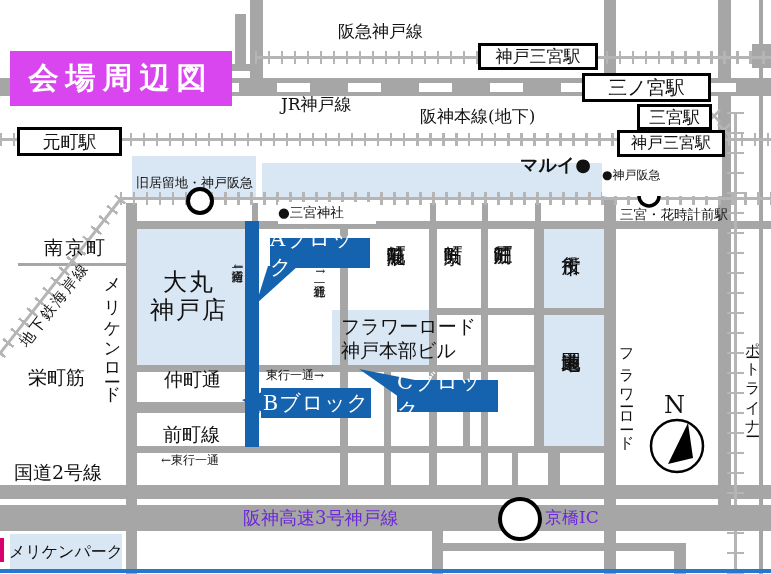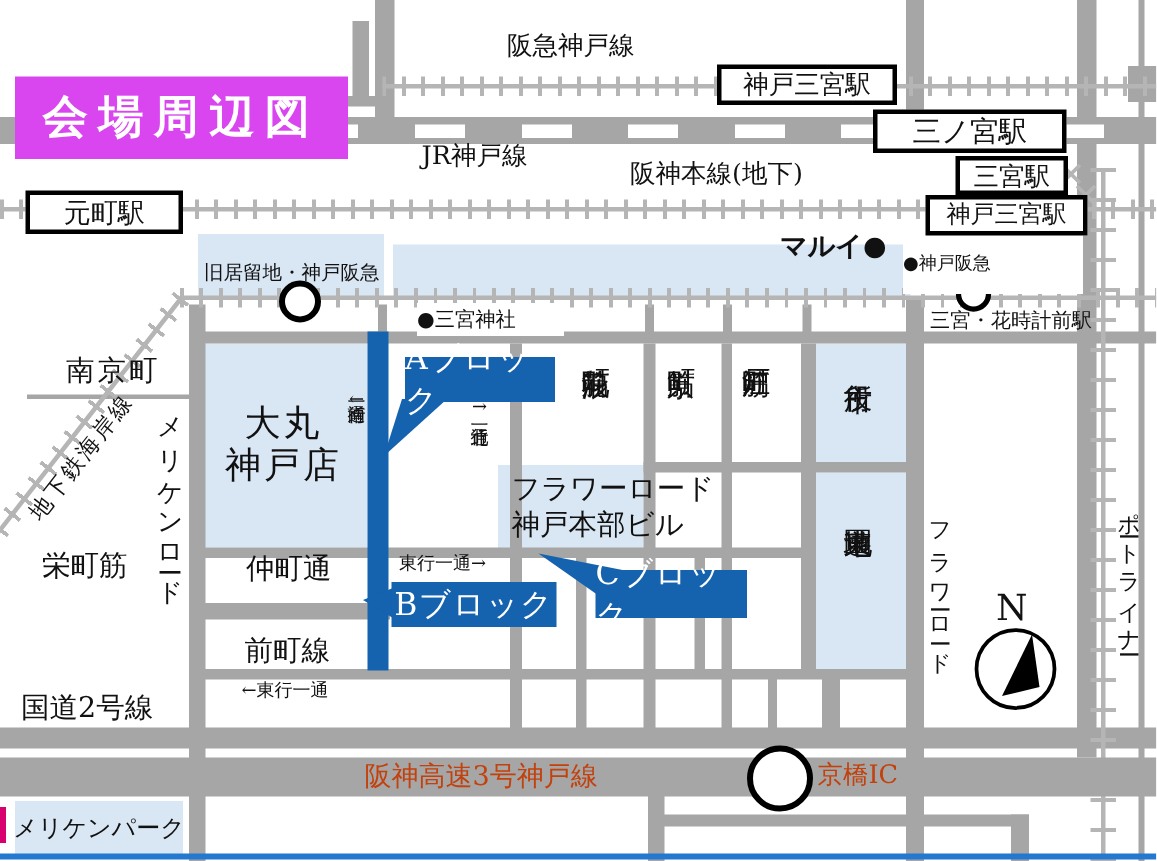--- a/index.html
+++ b/index.html
@@ -22,21 +22,21 @@
        align-items:center;justify-content:center;font-size:21px;letter-spacing:1px;}
   .lbl{position:absolute;z-index:5;white-space:nowrap;line-height:1.15;}
   .vtext{position:absolute;z-index:5;writing-mode:vertical-rl;line-height:1.05;white-space:nowrap;}
   .sbox{position:absolute;background:#fff;border:3px solid #000;z-index:5;display:flex;
         align-items:center;justify-content:center;white-space:nowrap;}
   .wbox{position:absolute;background:#fff;z-index:4;display:flex;align-items:center;white-space:nowrap;}
   #title{position:absolute;left:10px;top:10px;width:222px;height:55px;background:#d946ef;color:#fff;
         z-index:6;display:flex;align-items:center;justify-content:center;font-size:30px;
         font-weight:bold;letter-spacing:7px;margin-top:41px;}
   #svg-layer{position:absolute;left:0;top:0;z-index:4;}
-  .white{color:#c2410c;}
+  .white{color:#6d28d9;}
   .diag{position:absolute;left:121px;top:197px;width:205px;height:3px;
         transform:rotate(128deg);transform-origin:0 50%;z-index:2;}
   .hwy{position:absolute;left:0;top:505px;width:771px;height:26px;background:#a6a6a6;z-index:3;}
 </style>
 </head>
 <body>
 
 <div id="map">
 
   <div class="fill" style="left:262px;top:163px;width:345px;height:36px;"></div>

